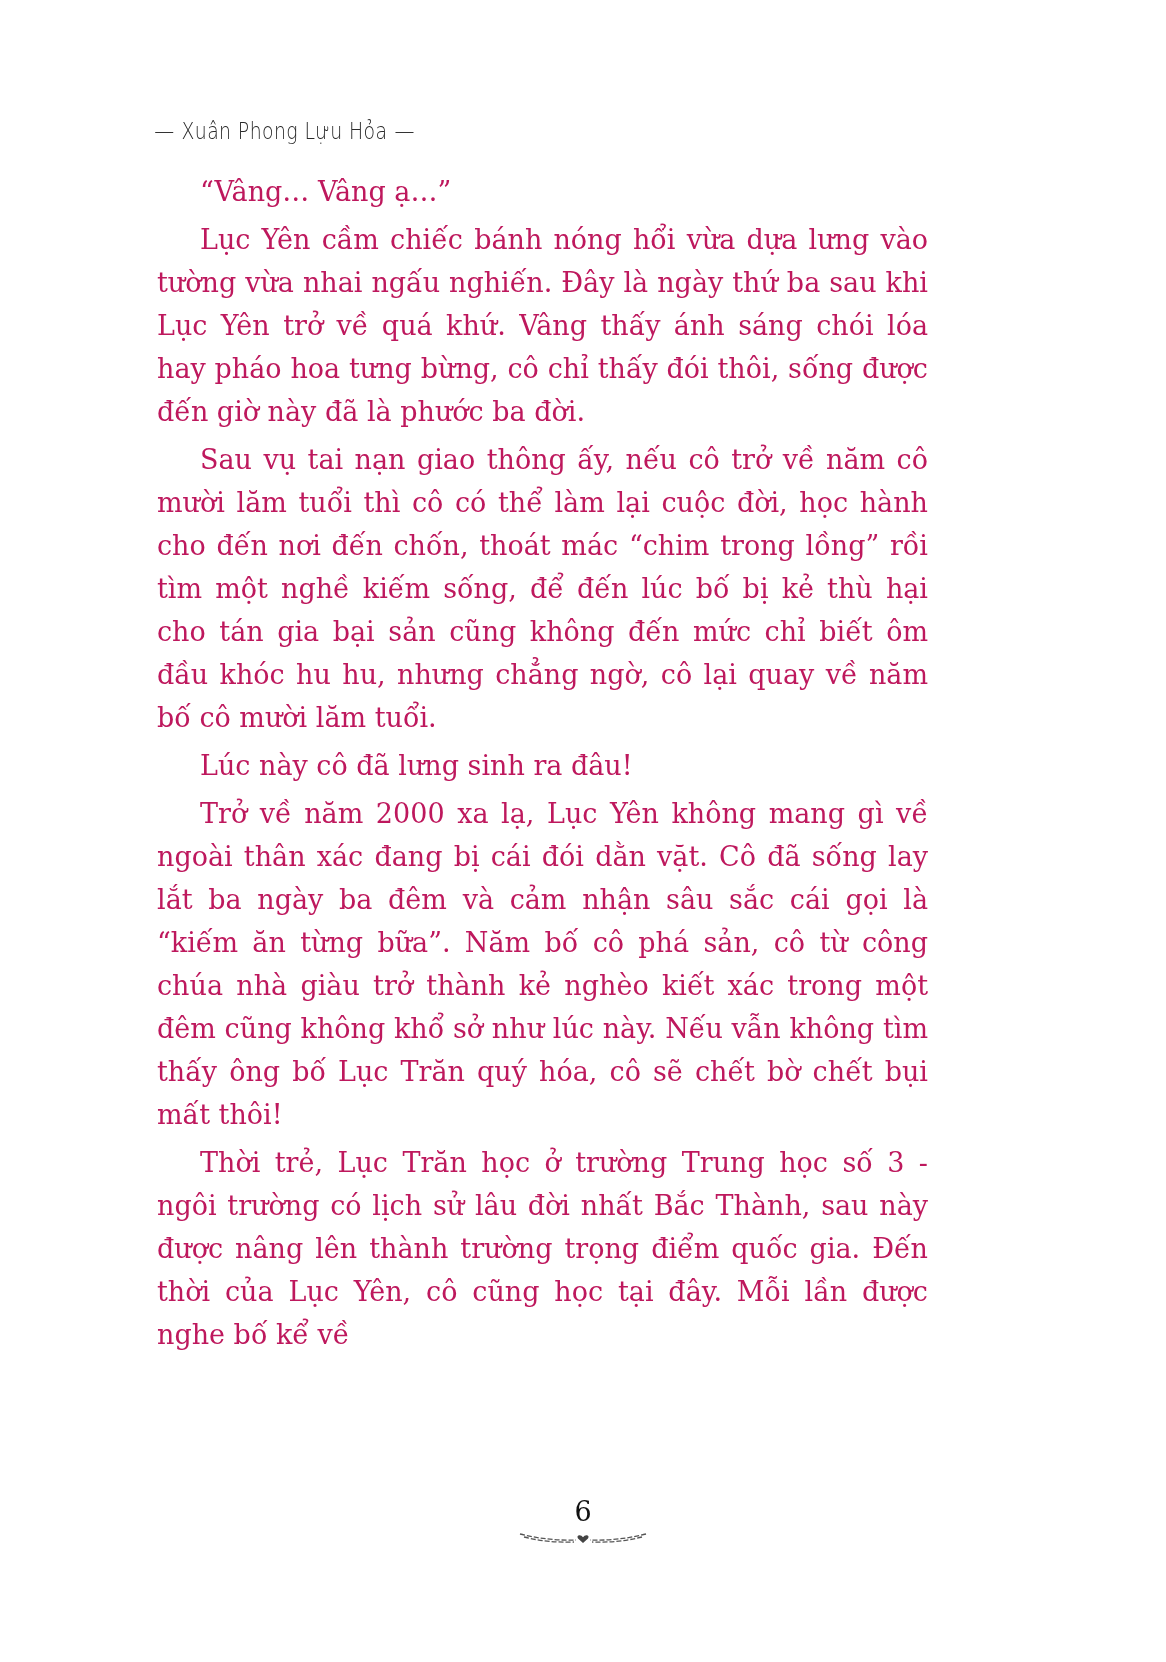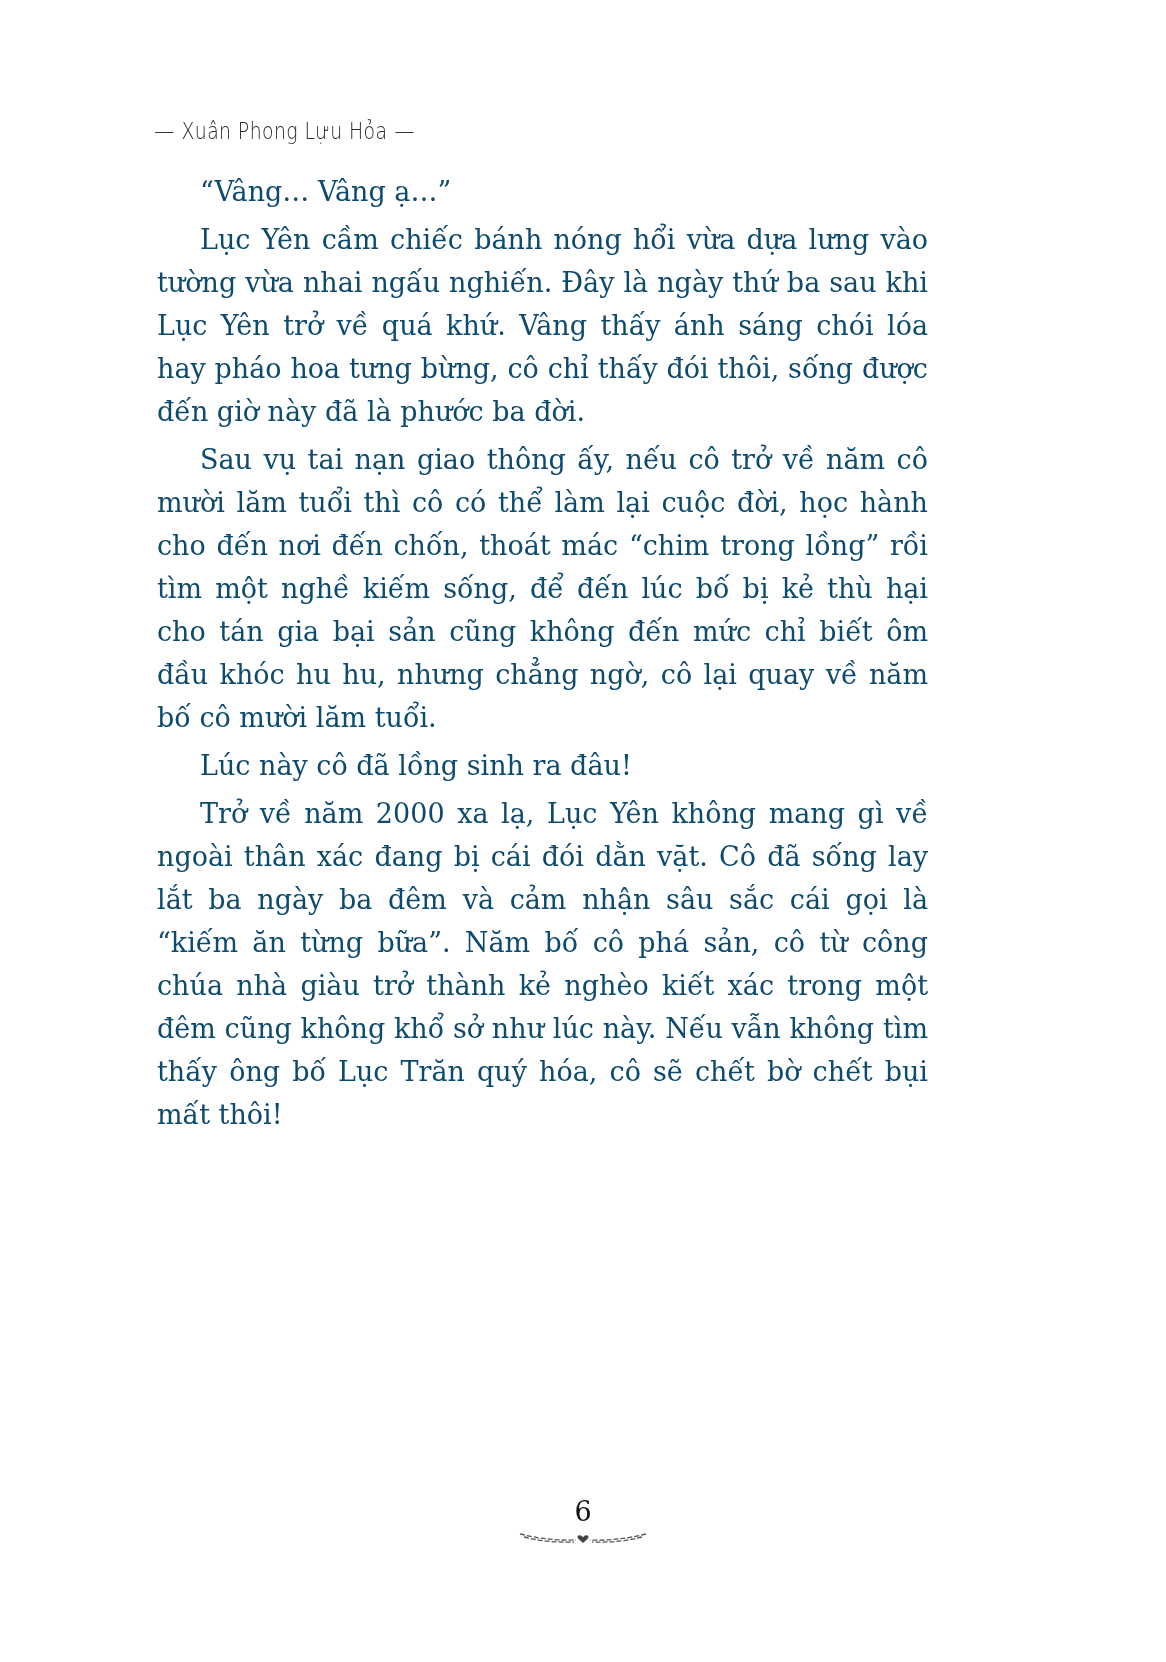--- a/index.html
+++ b/index.html
@@ -9,42 +9,43 @@
     position: absolute; left: 147px; top: 118px;
     font-family: "DejaVu Sans", sans-serif; font-weight: 300;
     font-size: 23px; color: #2a2a2a; letter-spacing: 0.5px;
     transform: scaleX(0.82); transform-origin: left center;
     white-space: nowrap;
   }
   .running-header .dash { display: inline-block; width: 22px; height: 1px; background: #333; vertical-align: middle; margin: 0 10px; }
   .body-text {
     position: absolute; left: 157px; top: 170px; width: 771px;
     font-family: "DejaVu Serif", serif; font-size: 27px; line-height: 43px;
-    color: #0c4a6e; text-align: justify;
+    color: #be185d; text-align: justify;
   }
   .body-text p { margin: 0 0 5px 0; text-indent: 43px; }
   .footer { position: absolute; left: 0; width: 1166px; top: 1496px; text-align: center; }
   .page-number { font-family: "DejaVu Serif", serif; font-size: 27px; color: #111; display: block; }
   .ornament { display: block; margin: 4px auto 0; }
 </style>
 </head>
 <body>
 
 <div class="page">
 
   <div class="running-header">
     <span class="dash"></span><span>Xuân Phong Lựu Hỏa</span><span class="dash"></span>
   </div>
 
   <div class="body-text">
     <p>“Vâng… Vâng ạ…”</p>
     <p>Lục Yên cầm chiếc bánh nóng hổi vừa dựa lưng vào tường vừa nhai ngấu nghiến. Đây là ngày thứ ba sau khi Lục Yên trở về quá khứ. Vâng thấy ánh sáng chói lóa hay pháo hoa tưng bừng, cô chỉ thấy đói thôi, sống được đến giờ này đã là phước ba đời.</p>
     <p>Sau vụ tai nạn giao thông ấy, nếu cô trở về năm cô mười lăm tuổi thì cô có thể làm lại cuộc đời, học hành cho đến nơi đến chốn, thoát mác “chim trong lồng” rồi tìm một nghề kiếm sống, để đến lúc bố bị kẻ thù hại cho tán gia bại sản cũng không đến mức chỉ biết ôm đầu khóc hu hu, nhưng chẳng ngờ, cô lại quay về năm bố cô mười lăm tuổi.</p>
-    <p>Lúc này cô đã lồng sinh ra đâu!</p>
+    <p>Lúc này cô đã lưng sinh ra đâu!</p>
     <p>Trở về năm 2000 xa lạ, Lục Yên không mang gì về ngoài thân xác đang bị cái đói dằn vặt. Cô đã sống lay lắt ba ngày ba đêm và cảm nhận sâu sắc cái gọi là “kiếm ăn từng bữa”. Năm bố cô phá sản, cô từ công chúa nhà giàu trở thành kẻ nghèo kiết xác trong một đêm cũng không khổ sở như lúc này. Nếu vẫn không tìm thấy ông bố Lục Trăn quý hóa, cô sẽ chết bờ chết bụi mất thôi!</p>
+    <p>Thời trẻ, Lục Trăn học ở trường Trung học số 3 - ngôi trường có lịch sử lâu đời nhất Bắc Thành, sau này được nâng lên thành trường trọng điểm quốc gia. Đến thời của Lục Yên, cô cũng học tại đây. Mỗi lần được nghe bố kể về</p>
   </div>
 
   <div class="footer">
     <span class="page-number">6</span>
     <svg class="ornament" width="130" height="14" viewBox="0 0 130 14">
       <g fill="none" stroke="#555" stroke-width="1.3" stroke-dasharray="5 2">
         <path d="M2 3 Q30 10 58 9"></path>
         <path d="M6 6 Q30 12 56 11"></path>
         <path d="M128 3 Q100 10 72 9"></path>
         <path d="M124 6 Q100 12 74 11"></path>

